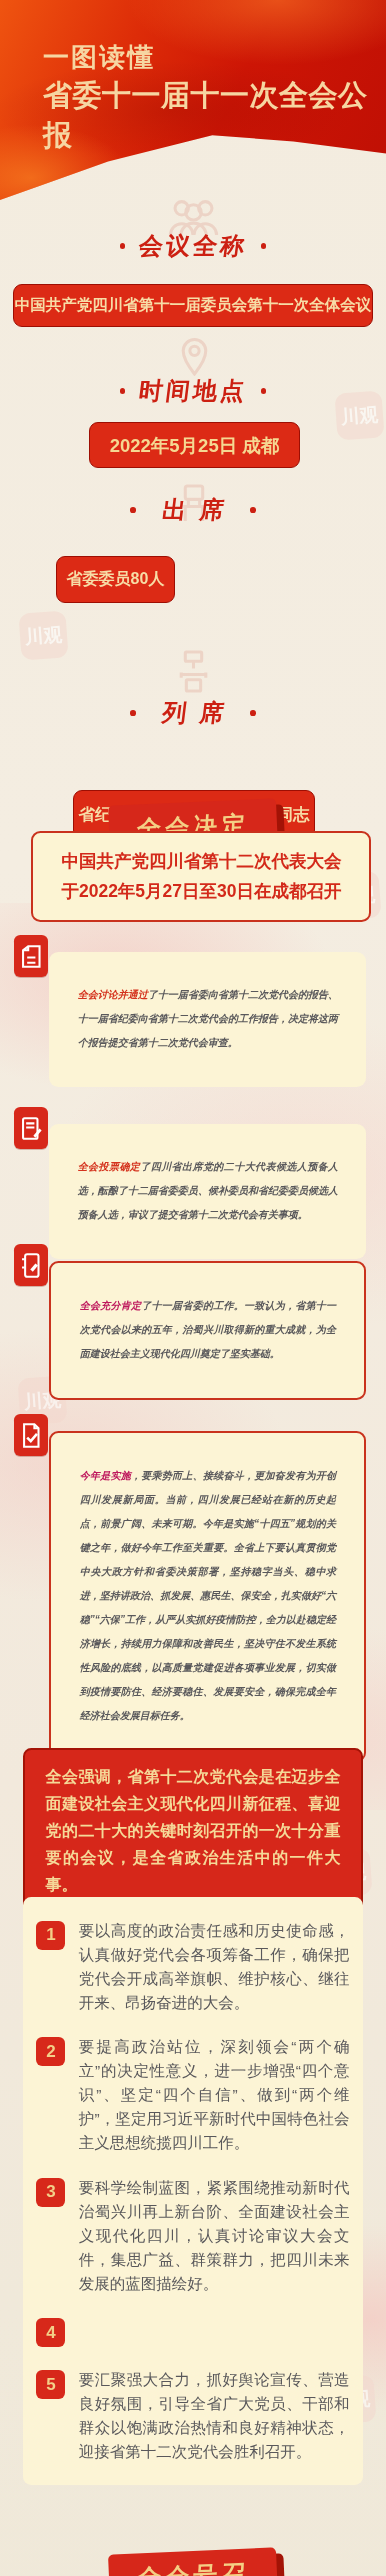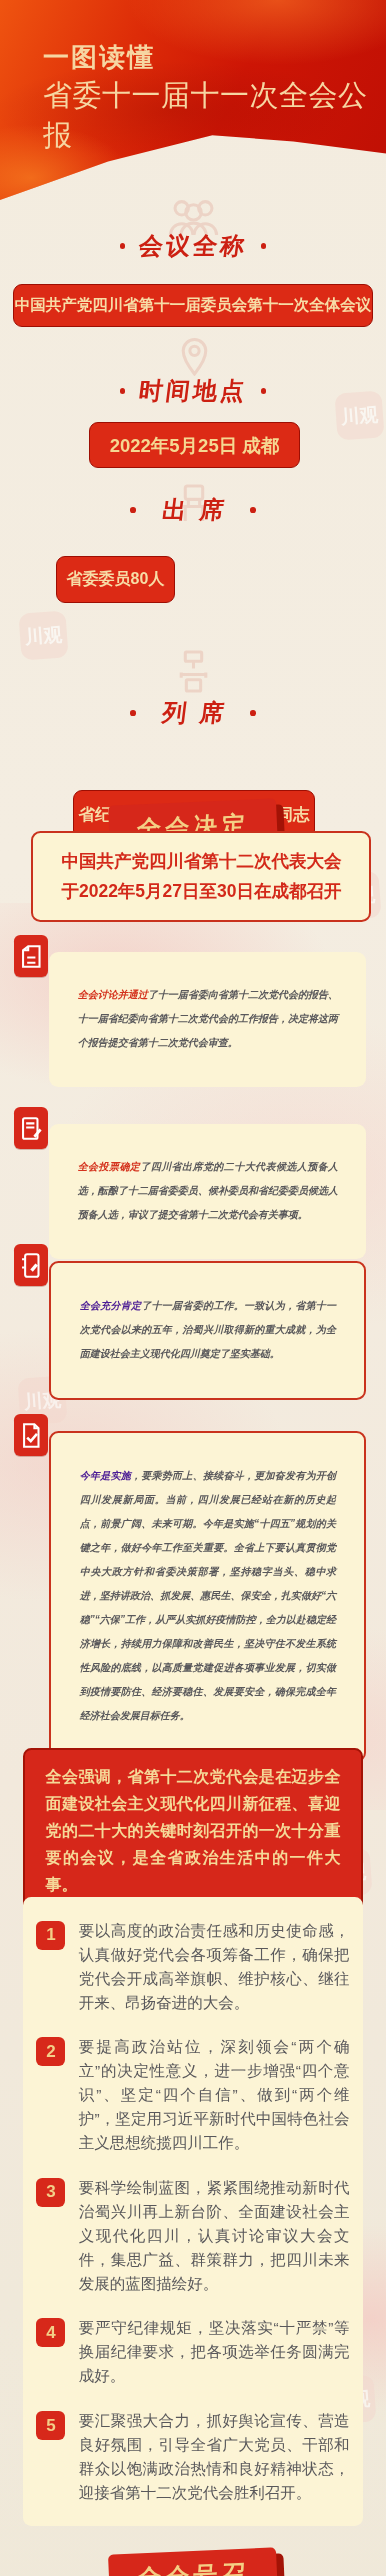--- a/index.html
+++ b/index.html
@@ -8,21 +8,21 @@
     background:linear-gradient(180deg,#f3ecdf 0%,#f4ede1 30%,#f2e9dc 62%,#f0e9da 80%,#efe8d8 100%);}
   
   .hero{position:absolute;top:0;left:0;width:386px;height:202px;
     background:linear-gradient(115deg,#ef5410 0%,#dd2c08 32%,#cd1505 58%,#bf0f04 100%);
     clip-path:polygon(0 0,100% 0,100% 76%,76% 70%,55% 67%,28% 80%,0 99%);}
   .hero:before{content:"";position:absolute;inset:0;
     background:radial-gradient(ellipse 216px 93px at 72% 0%,rgba(255,128,40,.55),transparent 70%),
                radial-gradient(ellipse 155px 82px at 8% 88%,rgba(255,150,40,.55),transparent 65%),
                radial-gradient(ellipse 258px 72px at 45% 55%,rgba(150,10,0,.28),transparent 70%);}
   .hero-t1{position:absolute;left:43px;top:40px;font-size:26px;font-weight:800;color:#f6d6a2;letter-spacing:2.1px;}
-  .hero-t2{position:absolute;left:43px;top:76px;font-size:29px;font-weight:400;color:#f6d6a2;letter-spacing:0.5px;}
+  .hero-t2{position:absolute;left:43px;top:76px;font-size:29px;font-weight:700;color:#f6d6a2;letter-spacing:0.5px;}
   
   .abs{position:absolute;}
   .sec-head{position:absolute;left:0;width:386px;display:flex;align-items:center;justify-content:center;gap:13.4px;}
   .sec-txt{font-family:"Liberation Serif","DejaVu Serif",serif;font-weight:900;color:#cc2012;
     transform:skewX(-7deg);letter-spacing:3.1px;}
   .sec-txt.big{font-size:24px;}
   .sec-txt.wide{font-size:24px;letter-spacing:13.4px;padding-left:13.4px;}
   .dot{width:5.7px;height:5.7px;border-radius:50%;background:#cc2012;}
   .rbox{position:absolute;background:#dc2a15;border:1.5px solid #9d0e03;border-radius:9px;
     display:flex;align-items:center;justify-content:center;color:#f7dca6;font-weight:700;text-align:center;}
@@ -37,21 +37,21 @@
   .decision-box{left:31px;width:325px;padding:13.4px 5.2px;text-align:center;
     color:#d3291a;font-weight:800;font-size:17.5px;line-height:30px;background:#fcf4d3;border:2.1px solid #c9321d;}
   .pblock{position:absolute;left:14.4px;width:358px;}
   .picon{position:absolute;left:0;top:0;width:34px;height:42px;background:#d7281a;border-radius:6.2px;
     display:flex;align-items:center;justify-content:center;box-shadow:0 1px 0 rgba(120,10,0,.25);}
   .pbox{position:absolute;left:35px;top:17px;width:317px;background:#fcf4d5;border-radius:9.3px;
     padding:14.4px 11.3px;box-sizing:border-box;}
   .pbox.bordered{border:2.1px solid #c9321d;}
   .pbox p{margin:17px;font-size:10px;line-height:24px;color:#59585b;font-weight:700;text-align:justify;font-style:italic;}
   .lead-red{color:#d4321d;}
-  .lead-orange{color:#4c1d95;}
+  .lead-orange{color:#be185d;}
   .stress{left:23px;width:340px;background:#d6271a;border:2.1px solid #a31306;border-radius:8.2px;
     padding:13.4px 20.6px;box-sizing:border-box;color:#f5d998;font-weight:700;font-size:16px;line-height:27px;text-align:justify;}
   .tasks{left:23px;width:340px;padding:21.6px 13.4px 20.6px;box-sizing:border-box;background:#fcf4d5;border-radius:8.2px;}
   .task{display:flex;align-items:flex-start;gap:13.4px;margin-bottom:20.6px;}
   .task:last-child{margin-bottom:0;}
   .badge{flex:0 0 29px;width:29px;height:29px;background:#d7281a;border-radius:6.2px;margin-top:2.1px;
     display:flex;align-items:center;justify-content:center;color:#f3cf88;font-size:17px;font-weight:800;}
   .task p{margin:0;font-size:15.5px;line-height:24px;color:#59585b;font-weight:400;text-align:justify;}
   
   .wash{position:absolute;left:0;top:903px;width:386px;height:907px;pointer-events:none;
@@ -217,21 +217,20 @@
     <div class="task">
       <div class="badge">2</div>
       <p>要提高政治站位，深刻领会“两个确立”的决定性意义，进一步增强“四个意识”、坚定“四个自信”、做到“两个维护”，坚定用习近平新时代中国特色社会主义思想统揽四川工作。</p>
     </div>
     <div class="task">
       <div class="badge">3</div>
       <p>要科学绘制蓝图，紧紧围绕推动新时代治蜀兴川再上新台阶、全面建设社会主义现代化四川，认真讨论审议大会文件，集思广益、群策群力，把四川未来发展的蓝图描绘好。</p>
     </div>
     <div class="task">
       <div class="badge">4</div>
-      <p>要严守纪律规矩，坚决落实“十严禁”等换届纪律要求，把各项选举任务圆满完成好。</p>
     </div>
     <div class="task">
       <div class="badge">5</div>
       <p>要汇聚强大合力，抓好舆论宣传、营造良好氛围，引导全省广大党员、干部和群众以饱满政治热情和良好精神状态，迎接省第十二次党代会胜利召开。</p>
     </div>
   </div>
 
   <div class="banner" style="top:2551px;">
     <span>全会号召</span>
   </div>

